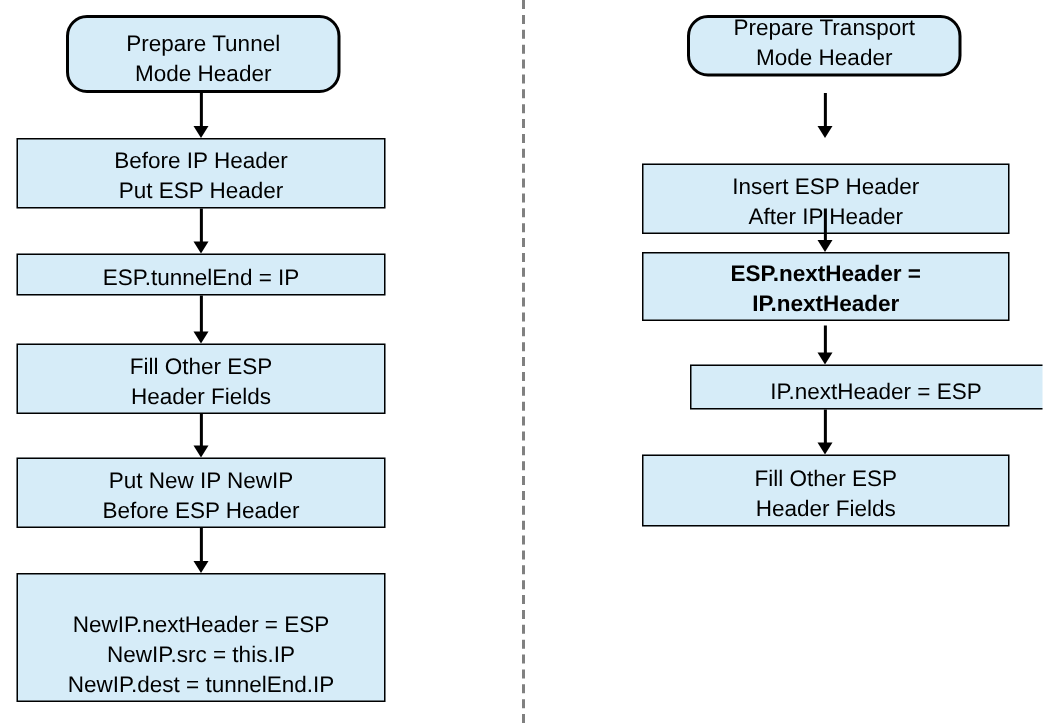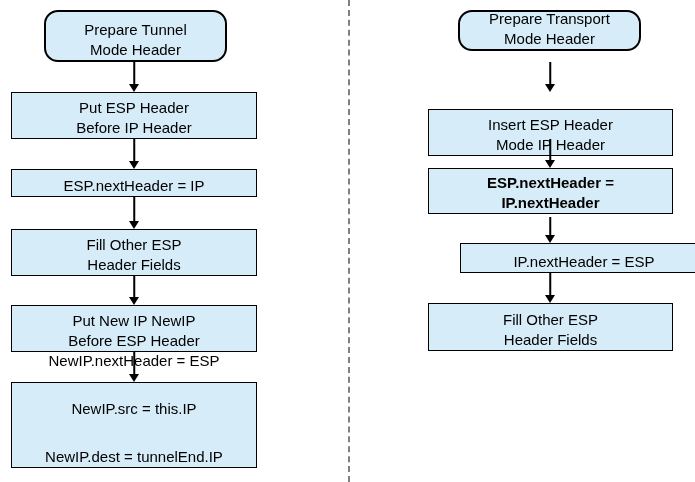--- a/index.html
+++ b/index.html
@@ -91,31 +91,31 @@
       <div class="node-line">Prepare Tunnel</div>
       <div class="node-line">Mode Header</div>
     </div>
 
     <div class="arrow" style="left:128px; top:62px; height:30px;">
       <div class="arrow-line"></div>
       <div class="arrow-head"></div>
     </div>
 
     <div class="flow-node" style="left:11px; top:92px; width:246px; height:47px;">
+      <div class="node-line">Before IP Header</div>
       <div class="node-line">Put ESP Header</div>
-      <div class="node-line">Before IP Header</div>
     </div>
 
     <div class="arrow" style="left:128px; top:139px; height:30px;">
       <div class="arrow-line"></div>
       <div class="arrow-head"></div>
     </div>
 
     <div class="flow-node" style="left:11px; top:169px; width:246px; height:28px;">
-      <div class="node-line">ESP.nextHeader = IP</div>
+      <div class="node-line">ESP.tunnelEnd = IP</div>
     </div>
 
     <div class="arrow" style="left:128px; top:197px; height:32px;">
       <div class="arrow-line"></div>
       <div class="arrow-head"></div>
     </div>
 
     <div class="flow-node" style="left:11px; top:229px; width:246px; height:47px;">
       <div class="node-line">Fill Other ESP</div>
       <div class="node-line">Header Fields</div>
@@ -129,21 +129,21 @@
     <div class="flow-node" style="left:11px; top:305px; width:246px; height:47px;">
       <div class="node-line">Put New IP NewIP</div>
       <div class="node-line">Before ESP Header</div>
     </div>
 
     <div class="arrow" style="left:128px; top:352px; height:30px;">
       <div class="arrow-line"></div>
       <div class="arrow-head"></div>
     </div>
 
-    <div class="flow-node" style="left:11px; top:382px; width:246px; height:86px;gap:28px;">
+    <div class="flow-node" style="left:11px; top:382px; width:246px; height:86px;">
       <div class="node-line">NewIP.nextHeader = ESP</div>
       <div class="node-line">NewIP.src = this.IP</div>
       <div class="node-line">NewIP.dest = tunnelEnd.IP</div>
     </div>
 
   </div>
 
   <div class="flow-group">
 
     <div class="flow-node rounded" style="left:458px; top:10px; width:183px; height:41px;">
@@ -151,21 +151,21 @@
       <div class="node-line">Mode Header</div>
     </div>
 
     <div class="arrow" style="left:544px; top:62px; height:30px;">
       <div class="arrow-line"></div>
       <div class="arrow-head"></div>
     </div>
 
     <div class="flow-node" style="left:428px; top:109px; width:245px; height:47px;">
       <div class="node-line">Insert ESP Header</div>
-      <div class="node-line">Mode IP Header</div>
+      <div class="node-line">After IP Header</div>
     </div>
 
     <div class="arrow" style="left:544px; top:139px; height:29px;">
       <div class="arrow-line"></div>
       <div class="arrow-head"></div>
     </div>
 
     <div class="flow-node" style="left:428px; top:168px; width:245px; height:46px;font-weight:bold;">
       <div class="node-line">ESP.nextHeader =</div>
       <div class="node-line">IP.nextHeader</div>

